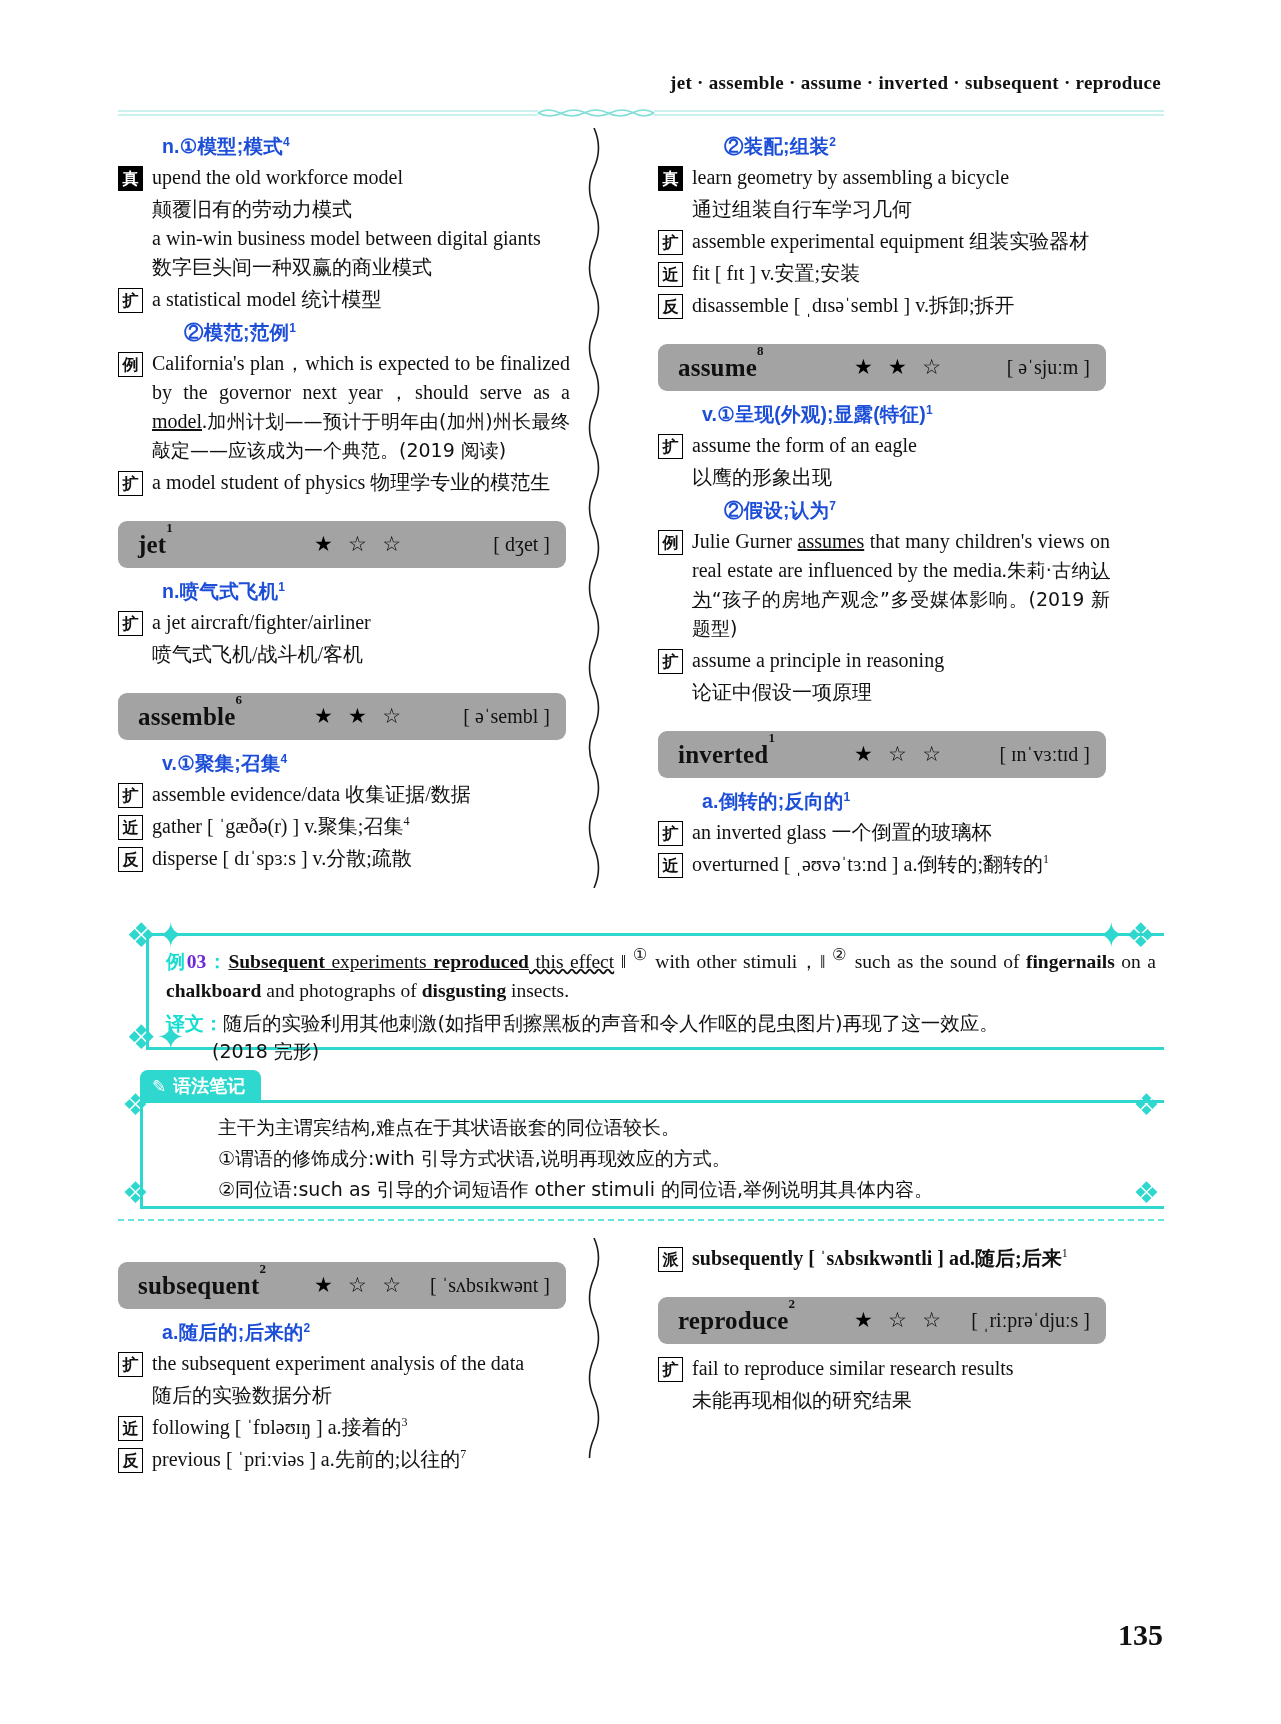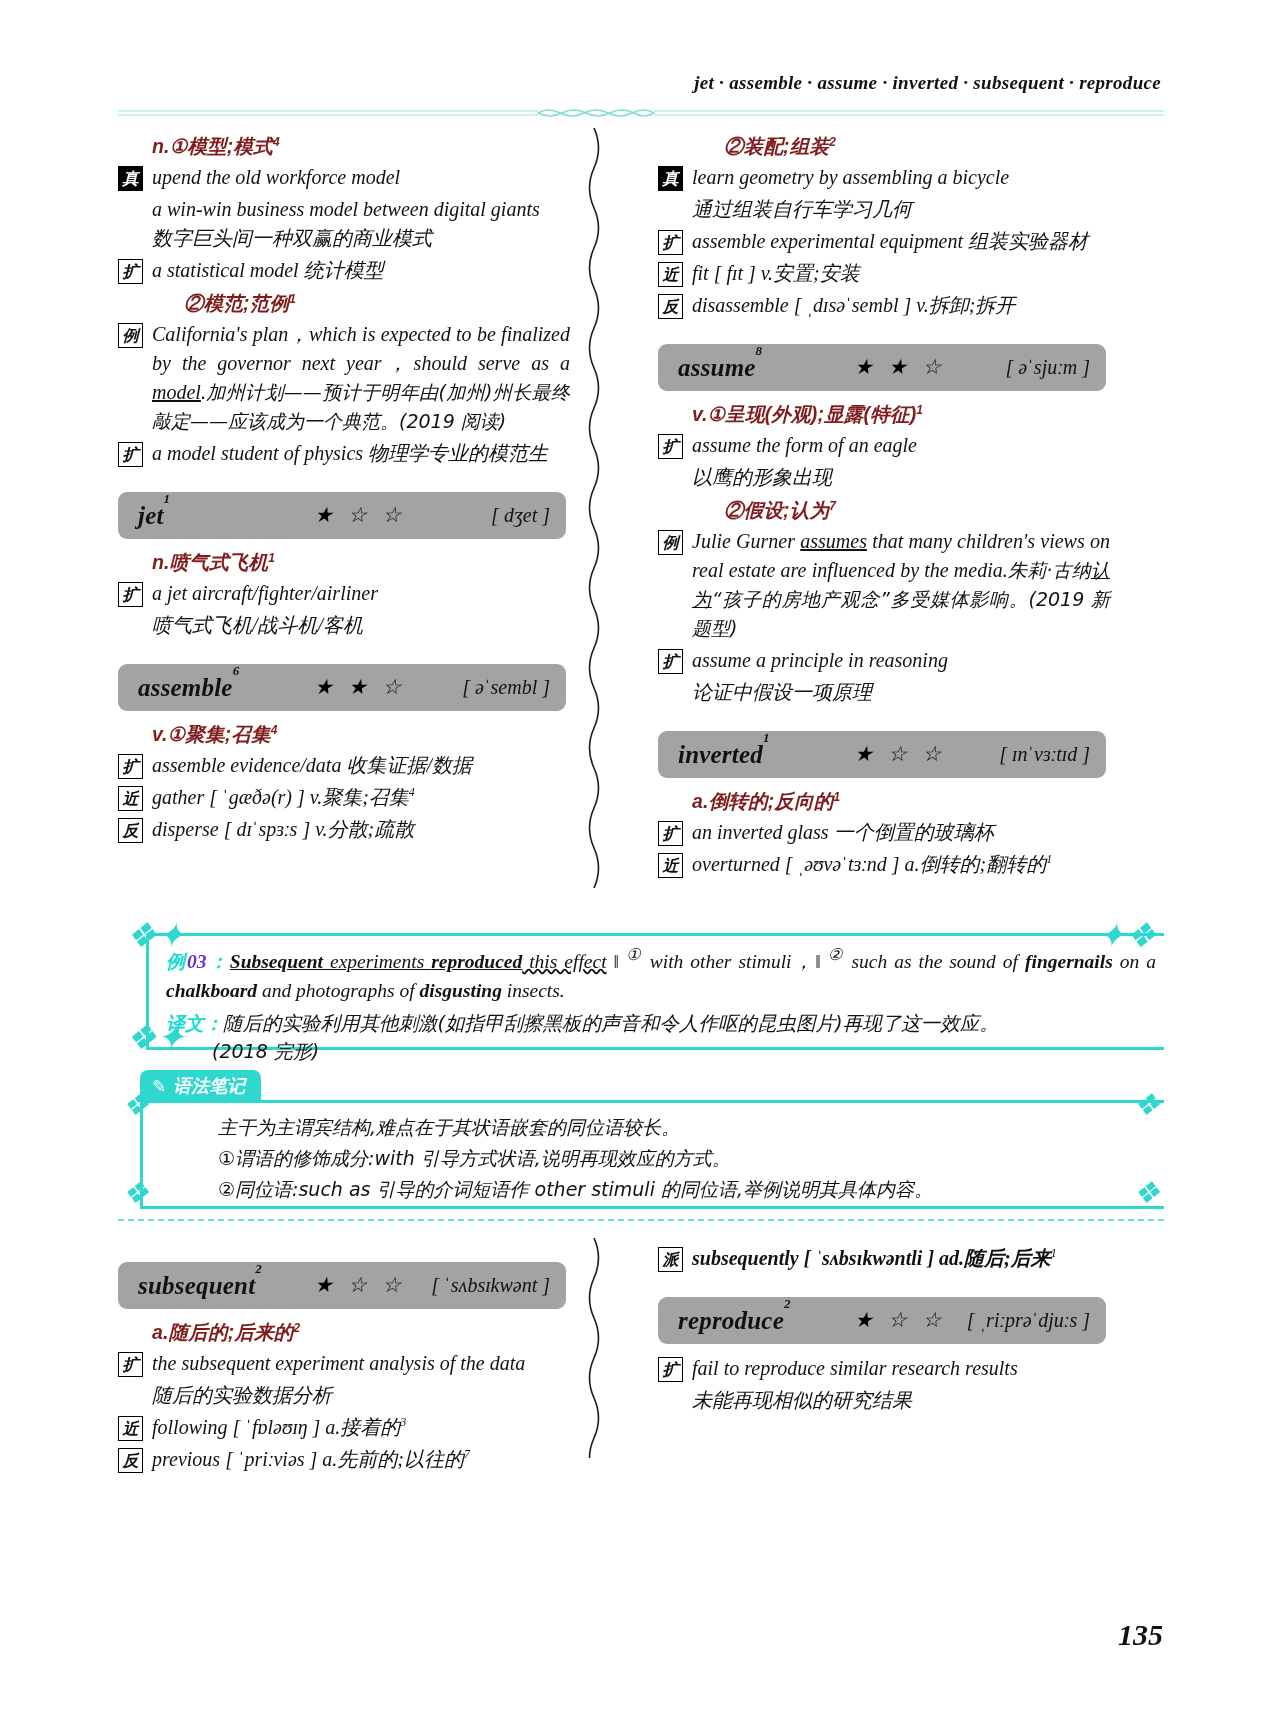--- a/index.html
+++ b/index.html
@@ -5,21 +5,21 @@
   * { box-sizing: border-box; }
   html, body { margin:0; padding:0; }
   body {
     width:1281px; height:1724px;
     background:#ffffff;
     font-family:"Liberation Serif", serif;
     color:#111;
     position:relative;
     overflow:hidden;
   }
-  .page { position:relative; width:1281px; height:1724px; padding:12px;font-style:italic; }
+  .page { position:relative; width:1281px; height:1724px; padding:12px; }
 
   
   .header { position:absolute; top:72px; left:0; width:1281px; height:40px; }
   .header-words {
     position:absolute; right:120px; top:0;
     font-weight:bold; font-size:19px; letter-spacing:.3px;
     font-family:"Liberation Serif", serif;
     white-space:nowrap;
   }
   .header-rule { position:absolute; top:104px; left:118px; width:1046px; height:10px; }
@@ -43,22 +43,22 @@
     padding:0 14px 0 20px;
     width:448px;
   }
   .wordbox .w { font-weight:bold; font-size:25px; letter-spacing:.2px; }
   .wordbox .w sup { font-size:13px; font-weight:bold; top:-.85em; position:relative; }
   .wordbox .stars { position:absolute; left:196px; font-size:21px; letter-spacing:5px; color:#000; }
   .wordbox .ipa { position:absolute; right:16px; font-size:20px; white-space:nowrap; }
 
   
   .sense {
-    color:#7f1d1d; font-size:19.5px; font-weight:bold;
-    margin:5px 0 2px 34px;
+    color:#1d4ed8; font-size:19.5px; font-weight:bold;
+    margin:5px 0 2px 44px;
     font-family:"Liberation Sans", sans-serif;
     letter-spacing:.2px;
   }
   .sense sup { font-size:12px; }
   .sense.indent2 { margin-left:66px; }
 
   
   .row { display:flex; align-items:flex-start; margin:3px 0; }
   .badge {
     flex:0 0 auto;
@@ -159,20 +159,21 @@
     <div class="col col-left">
 
       <div class="sense">
         <span>n.①模型;模式</span><sup>4</sup>
       </div>
 
       <div class="row">
         <span class="badge solid">真</span>
         <span class="rowtext">upend the old workforce model</span>
       </div>
+      <div class="cont cn">颠覆旧有的劳动力模式</div>
       <div class="cont">a win-win business model between digital giants</div>
       <div class="cont cn">数字巨头间一种双赢的商业模式</div>
 
       <div class="row">
         <span class="badge">扩</span>
         <span class="rowtext">a statistical model 统计模型</span>
       </div>
 
       <div class="sense indent2">
         <span>②模范;范例</span><sup>1</sup>

